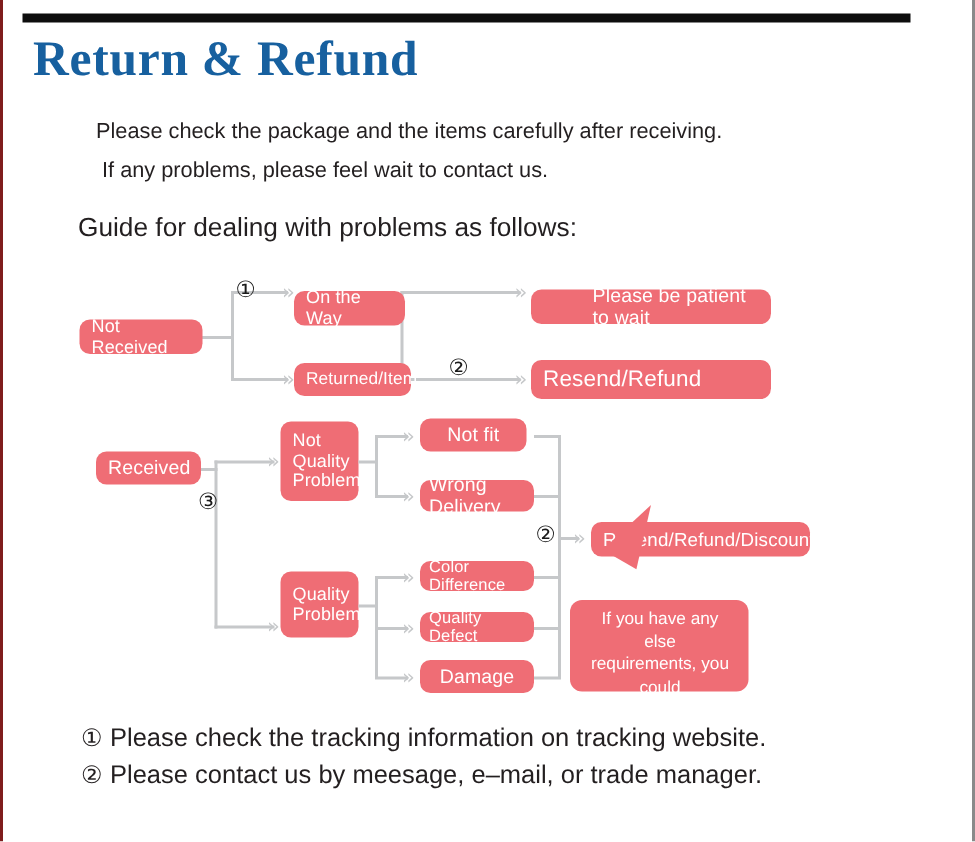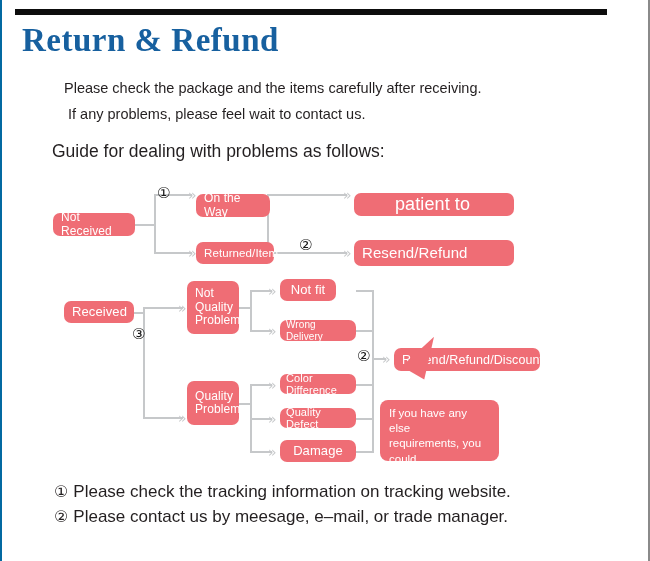--- a/index.html
+++ b/index.html
@@ -8,21 +8,21 @@
   }
   body {
     font-family: "Liberation Sans", sans-serif;
   }
   #page {
     position: relative;
     width: 650px;
     height: 561px;
     background: #ffffff;
     overflow: hidden;
-    border-left: 2px solid #0369a1;
+    border-left: 2px solid #7f1d1d;
     border-right: 2px solid #8a8a8a;
     box-sizing: border-box;
   }
   #topbar {
     position: absolute;
     left: 13px; top: 9px;
     width: 592px; height: 6px;
     background: #0d0d0d;
   }
   #title {
@@ -154,21 +154,21 @@
     <div class="ln-h" style="left:265px; top:252px; width:80px;"></div>
     <div class="arrow" style="left:341px; top:188px;">»</div>
     <div class="arrow" style="left:341px; top:246px;">»</div>
 
     <div class="node" style="left:51px; top:213px; width:82px; height:23px; font-size:12px;">Not Received</div>
 
     <div class="node" style="left:194px; top:194px; width:74px; height:23px; font-size:12px;">On the Way</div>
 
     <div class="node" style="left:194px; top:242px; width:78px; height:22px; font-size:11.5px;">Returned/Item</div>
 
-    <div class="node" style="left:352px; top:193px; width:160px; height:23px; font-size:18px;padding-left:41px;">Please be patient to wait</div>
+    <div class="node" style="left:352px; top:193px; width:160px; height:23px; font-size:13px;padding-left:41px;">Please be patient to wait</div>
 
     <div class="node" style="left:352px; top:240px; width:160px; height:26px; font-size:15px;">Resend/Refund</div>
 
     <div class="marker" style="left:155px; top:186px;">①</div>
     <div class="marker" style="left:297px; top:238px;">②</div>
 
     <div class="ln-h" style="left:129px; top:312px; width:14px;"></div>
     <div class="ln-v" style="left:141px; top:307px; height:112px;"></div>
     <div class="ln-h" style="left:141px; top:307px; width:40px;"></div>
     <div class="ln-h" style="left:141px; top:417px; width:40px;"></div>
@@ -184,22 +184,22 @@
     <div class="node" style="left:185px; top:381px; width:52px; height:44px; font-size:12px; white-space:pre-line; align-items:center;">Quality
 Problem</div>
 
     <div class="ln-v" style="left:248px; top:290px; height:42px;"></div>
     <div class="ln-h" style="left:237px; top:307px; width:13px;"></div>
     <div class="ln-h" style="left:248px; top:290px; width:22px;"></div>
     <div class="ln-h" style="left:248px; top:330px; width:22px;"></div>
     <div class="arrow" style="left:266px; top:284px;">»</div>
     <div class="arrow" style="left:266px; top:324px;">»</div>
 
-    <div class="node center" style="left:278px; top:279px; width:56px; height:22px; font-size:13px;">Not fit</div>
-    <div class="node center" style="left:278px; top:320px; width:76px; height:21px; font-size:10px;">Wrong Delivery</div>
+    <div class="node center" style="left:278px; top:279px; width:71px; height:22px; font-size:13px;">Not fit</div>
+    <div class="node center" style="left:278px; top:320px; width:76px; height:21px; font-size:13px;">Wrong Delivery</div>
 
     <div class="ln-v" style="left:248px; top:384px; height:68px;"></div>
     <div class="ln-h" style="left:237px; top:403px; width:13px;"></div>
     <div class="ln-h" style="left:248px; top:384px; width:22px;"></div>
     <div class="ln-h" style="left:248px; top:418px; width:22px;"></div>
     <div class="ln-h" style="left:248px; top:451px; width:22px;"></div>
     <div class="arrow" style="left:266px; top:378px;">»</div>
     <div class="arrow" style="left:266px; top:412px;">»</div>
     <div class="arrow" style="left:266px; top:445px;">»</div>
 
@@ -215,21 +215,21 @@
     <div class="ln-v" style="left:370px; top:290px; height:162px;"></div>
     <div class="ln-h" style="left:370px; top:358px; width:14px;"></div>
     <div class="arrow" style="left:380px; top:352px;">»</div>
 
     <div class="marker" style="left:130px; top:327px;">③</div>
     <div class="marker" style="left:355px; top:349px;">②</div>
 
     <div class="node" style="left:392px; top:348px; width:146px; height:23px; font-size:12.5px;">Resend/Refund/Discount</div>
 
     <div class="bubble-tail" style="left:398px; top:331px;"></div>
-    <div class="bubble" style="left:378px; top:400px; width:119px; height:61px;">
+    <div class="bubble" style="left:378px; top:400px; width:119px; height:61px;text-align:center;">
       <div>If you have any else</div>
       <div>requirements, you could</div>
       <div>also tell us!</div>
     </div>
 
   </div>
 
   <div class="listrow" style="left:52px; top:482px;text-align:right;">
     <span class="num">①</span><span>Please check the tracking information on tracking website.</span>
   </div>

